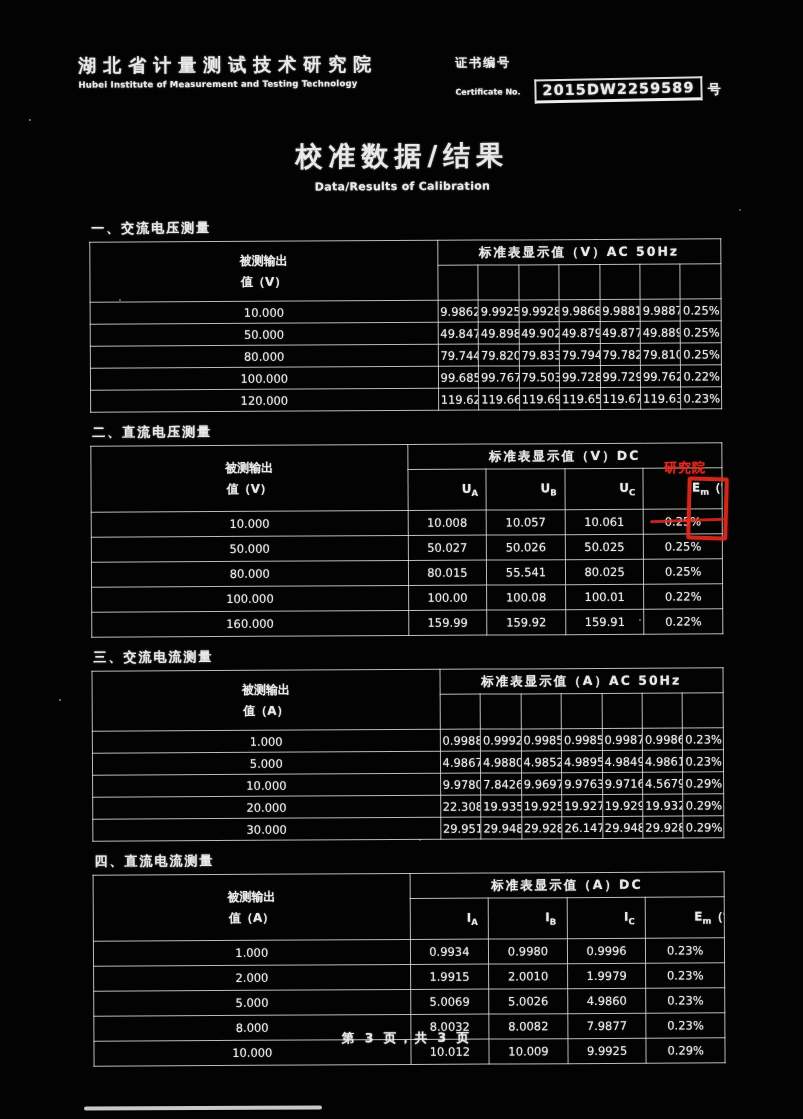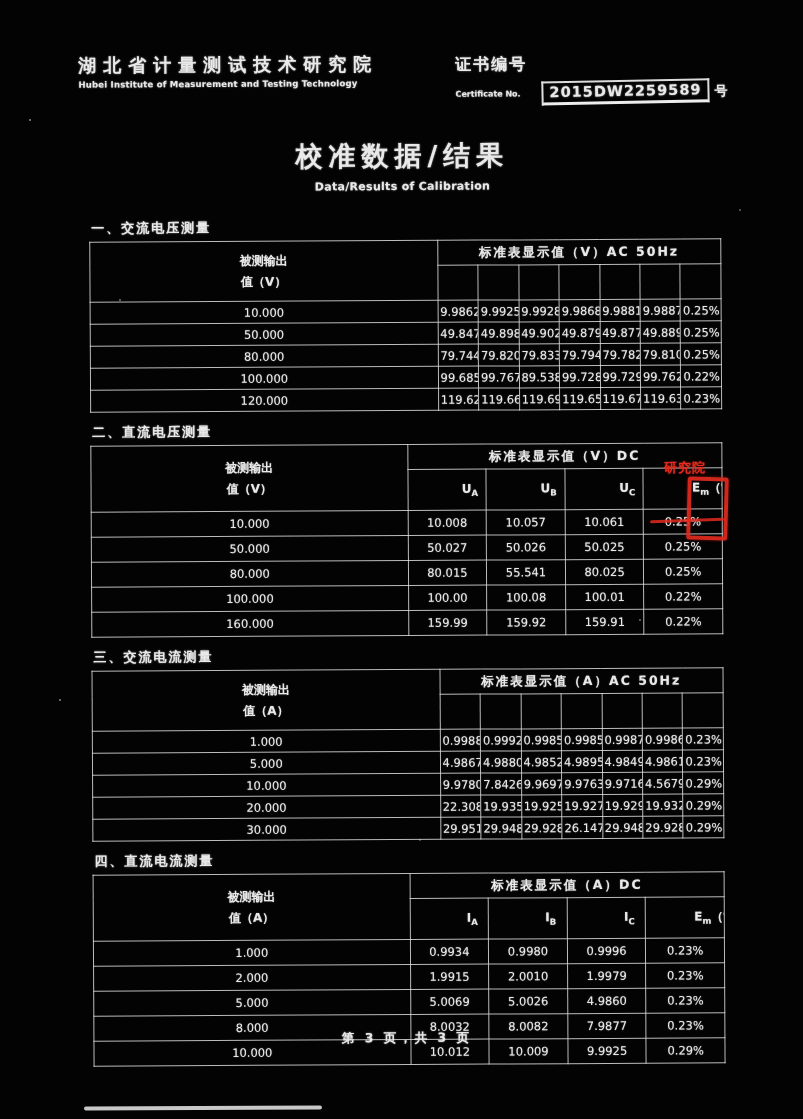--- a/index.html
+++ b/index.html
@@ -19,21 +19,21 @@
     color:#e9e9e9;
   }
   .content{position:absolute;left:0;top:0;width:803px;transform:rotate(-0.3deg);}
   .blurink{text-shadow:0 0 1.6px rgba(255,255,255,.55), 0 0 3px rgba(255,255,255,.18);}
 
   
   .letterhead{position:absolute;top:52px;left:78px;width:660px;}
   .org-cn{font-size:18px;font-weight:bold;letter-spacing:7px;white-space:nowrap;}
   .org-en{font-size:8.5px;font-weight:bold;letter-spacing:.2px;margin-top:2px;}
   .certblock{position:absolute;top:55px;left:455px;width:330px;}
-  .cert-label-cn{font-size:16px;font-weight:bold;letter-spacing:2px;display:inline-block;vertical-align:top;}
+  .cert-label-cn{font-size:12px;font-weight:bold;letter-spacing:2px;display:inline-block;vertical-align:top;}
   .cert-label-en{font-size:8px;font-weight:bold;margin-top:14px;}
   .cert-no-box{
     display:inline-block;margin-left:14px;padding:1px 6px 2px 6px;
     border:2px solid rgba(245,245,245,.9);border-bottom:3px solid rgba(250,250,250,.95);
     font-size:14.5px;font-weight:bold;letter-spacing:1px;transform:rotate(-0.8deg);
   }
   .cert-suffix{font-size:13px;font-weight:bold;margin-left:5px;}
 
   
   .titleblock{position:absolute;top:138px;left:0;width:803px;text-align:center;}
@@ -156,21 +156,21 @@
                 <td>79.833</td>
                 <td>79.794</td>
                 <td>79.782</td>
                 <td>79.810</td>
                 <td>0.25%</td>
               </tr>
               <tr>
                 <td>100.000</td>
                 <td>99.685</td>
                 <td>99.767</td>
-                <td>89.538</td>
+                <td>79.503</td>
                 <td>99.728</td>
                 <td>99.729</td>
                 <td>99.762</td>
                 <td>0.22%</td>
               </tr>
               <tr>
                 <td>120.000</td>
                 <td>119.62</td>
                 <td>119.66</td>
                 <td>119.69</td>

